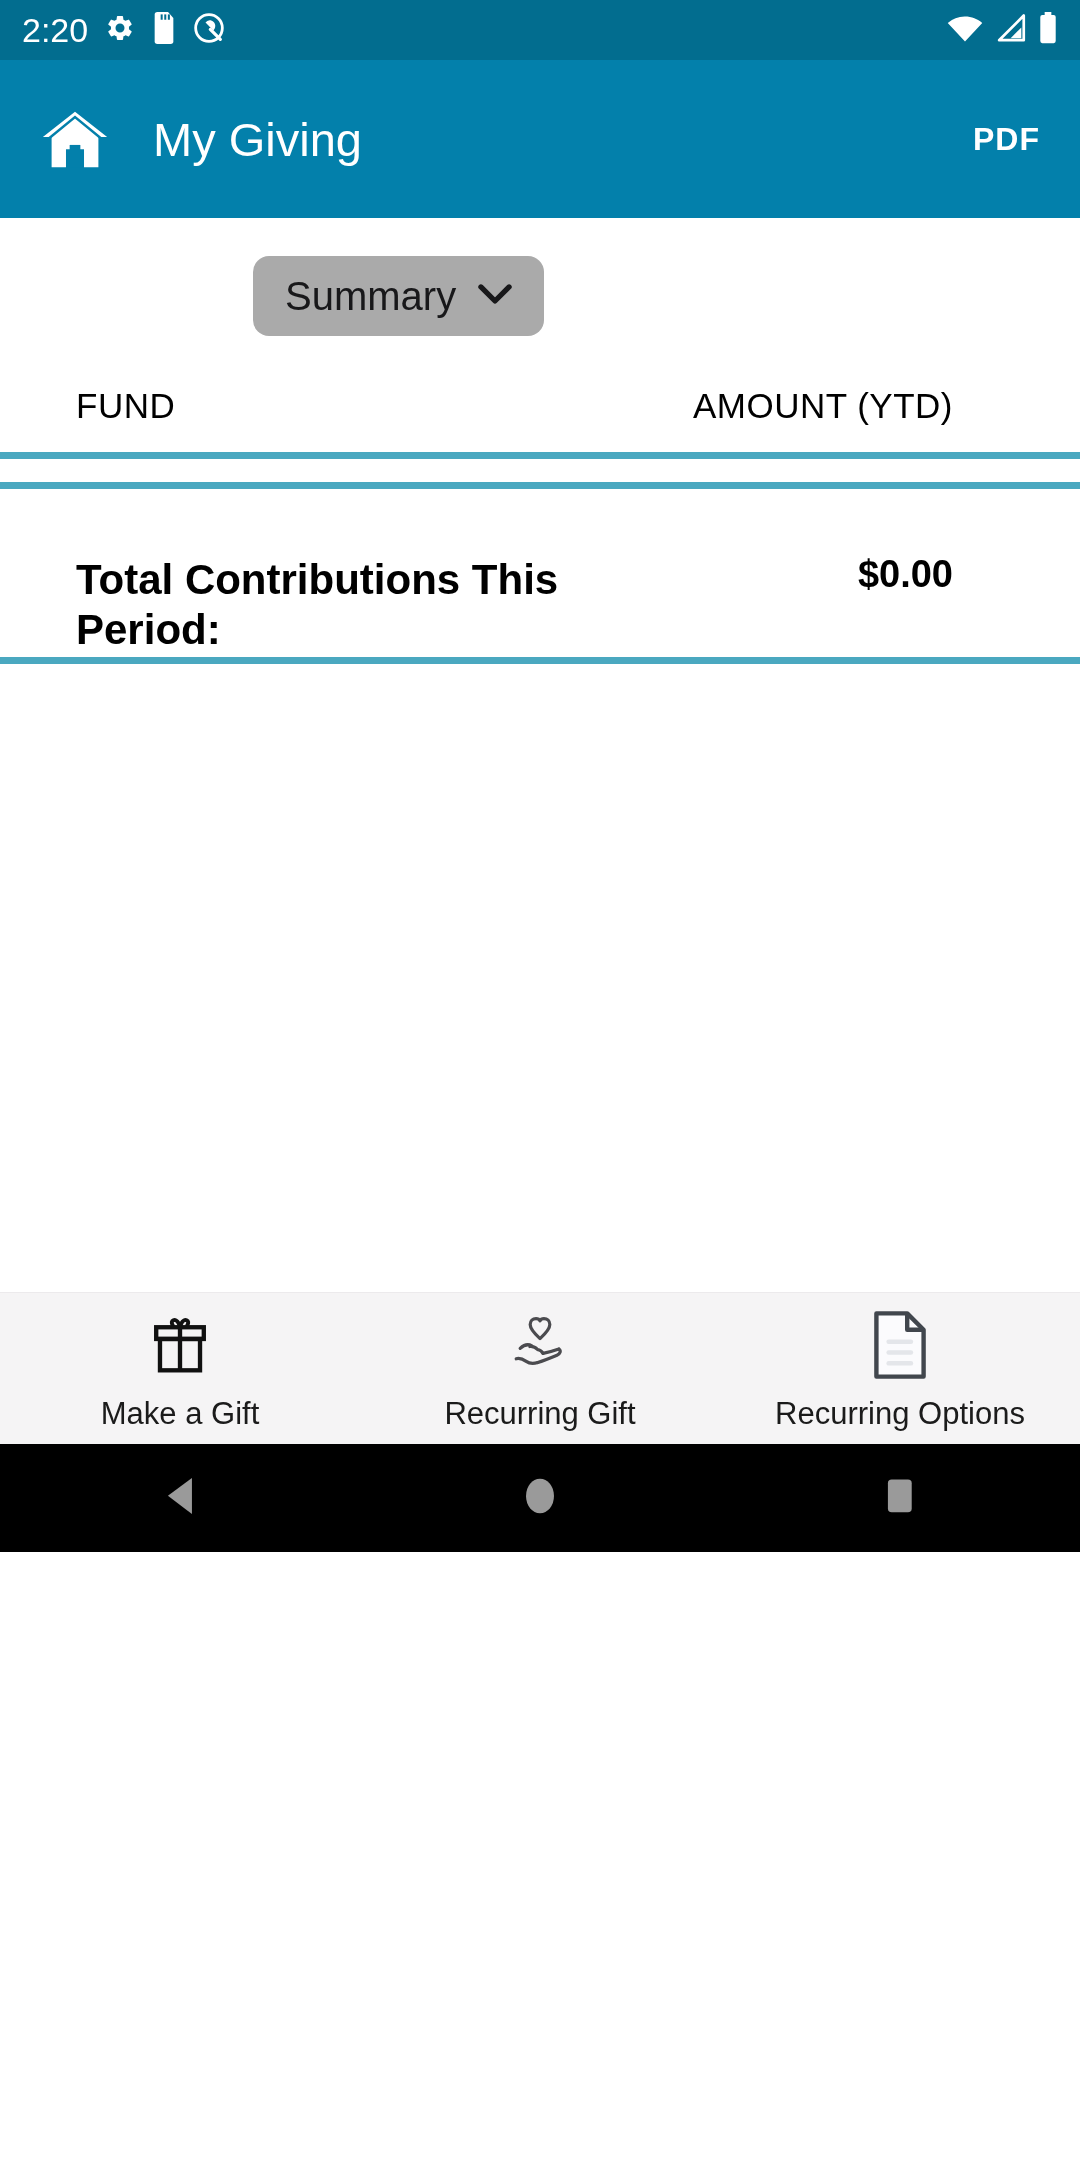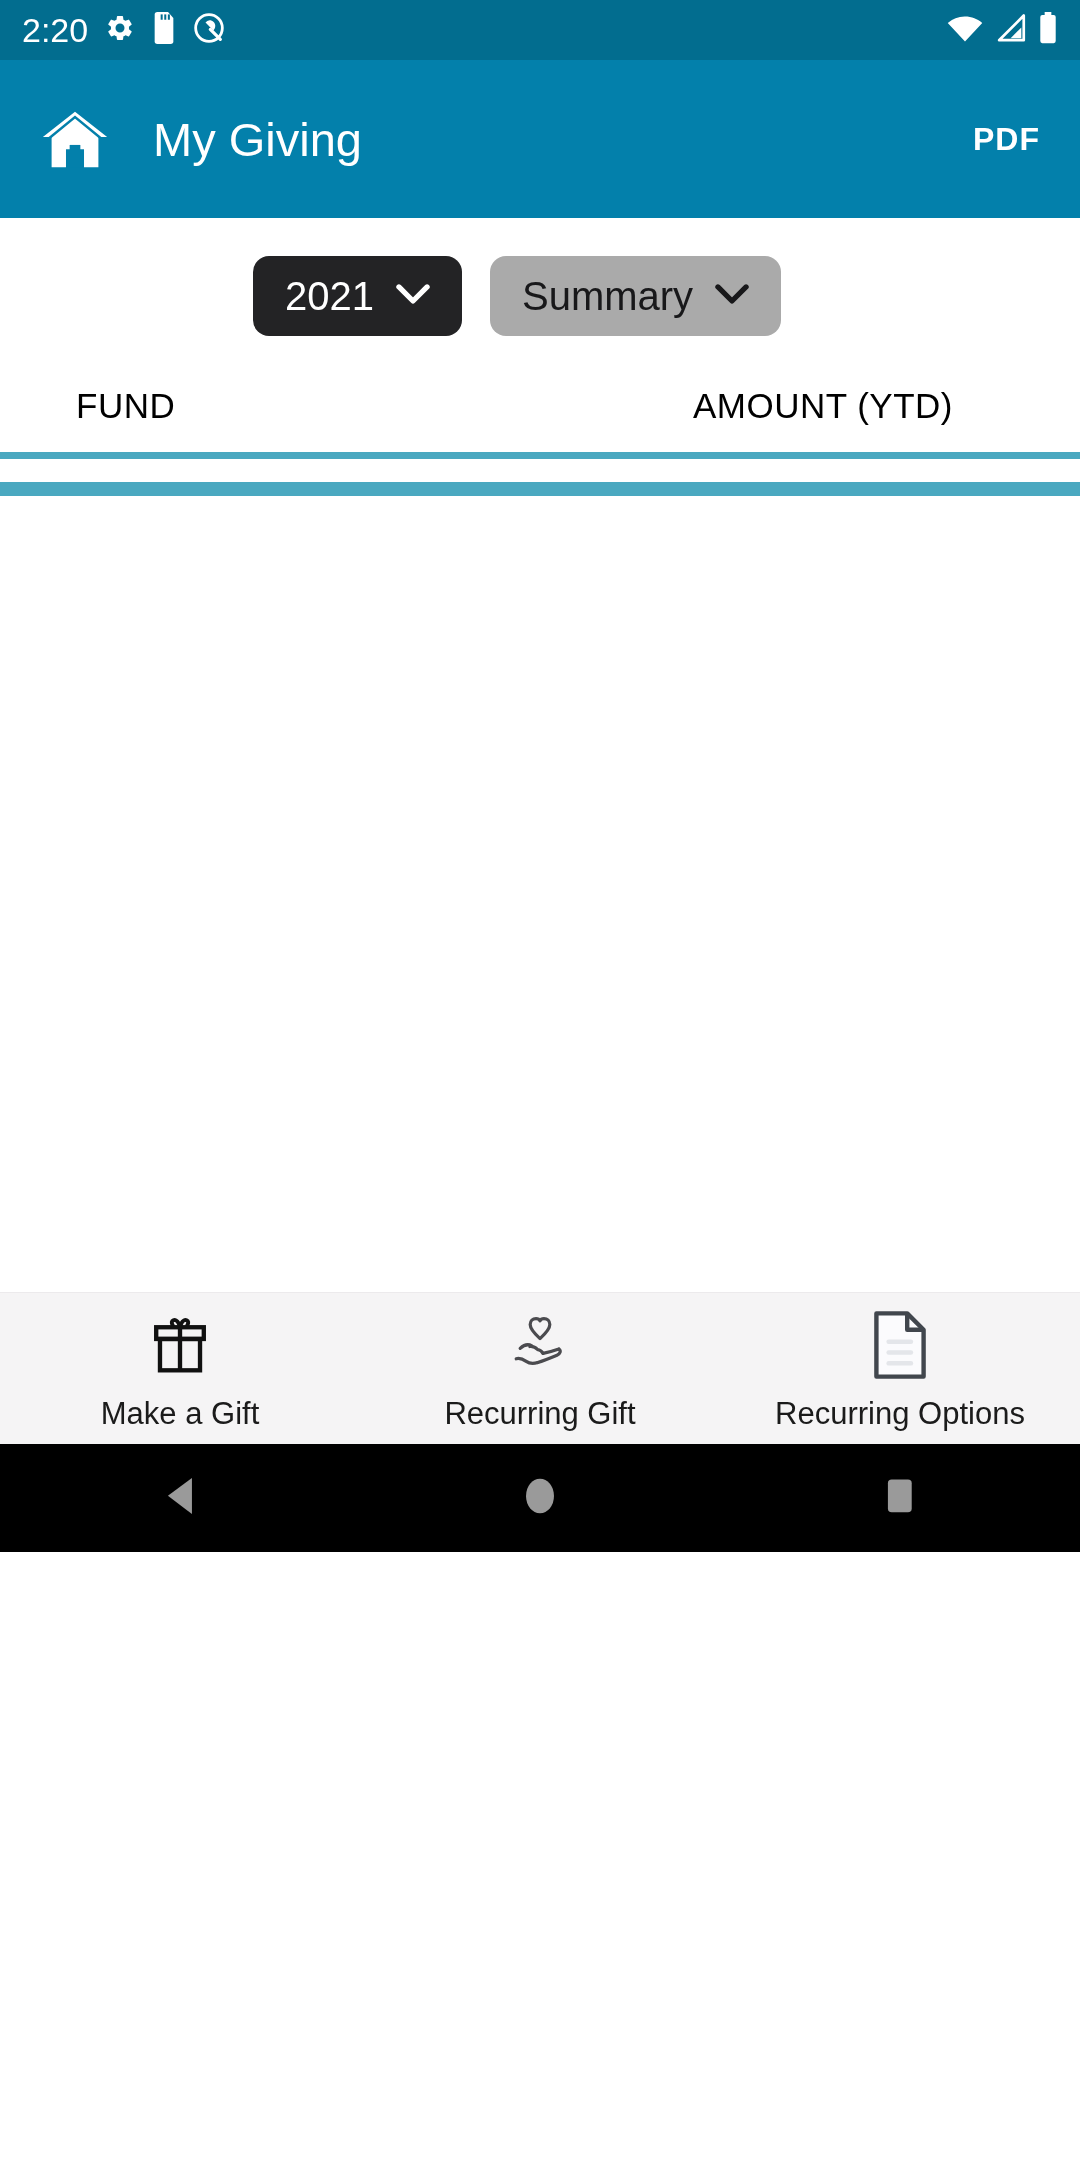--- a/index.html
+++ b/index.html
@@ -295,47 +295,44 @@
         <path fill="#0380ab" d="M12 3.9 3.3 10.6v0.7h17.4v-0.7z" opacity="0"></path>
         <path d="M2.6 10.9 12 3.2l9.4 7.7" fill="none" stroke="#0380ab" stroke-width="0.85"></path>
       </svg>
     </div>
     <div class="app-title">My Giving</div>
     <div class="appbar-spacer"></div>
     <div class="pdf-btn">PDF</div>
   </div>
 
   <div class="filter-row">
-    <div class="chip chip-year">
-      <span class="chip-label">2021</span>
-      <span class="chev">
-        <svg width="34" height="21" viewBox="0 0 16 10">
-          <path d="M1.3 1.4 8 8.1 14.7 1.4" fill="none" stroke="#ffffff" stroke-width="2.5" stroke-linecap="round" stroke-linejoin="round"></path>
-        </svg>
-      </span>
-    </div>
     <div class="chip chip-view">
       <span class="chip-label">Summary</span>
       <span class="chev">
         <svg width="34" height="21" viewBox="0 0 16 10">
           <path d="M1.3 1.4 8 8.1 14.7 1.4" fill="none" stroke="#18181a" stroke-width="2.5" stroke-linecap="round" stroke-linejoin="round"></path>
         </svg>
       </span>
     </div>
   </div>
 
   <div class="table-head">
     <div class="th-fund">FUND</div>
     <div class="th-spacer"></div>
     <div class="th-amount">AMOUNT (YTD)</div>
   </div>
   <div class="rule"></div>
   <div class="rule-gap"></div>
   <div class="rule"></div>
 
+  <div class="total-row">
+    <div class="total-label">Total Contributions This Period:</div>
+    <div class="total-spacer"></div>
+    <div class="total-amount">$0.00</div>
+  </div>
   <div class="rule"></div>
 
   <div class="content-fill"></div>
 
   <div class="bottom-bar">
 
     <div class="bb-item">
       <div class="bb-icon">
         <svg width="68" height="68" viewBox="0 0 36 36">
           <path d="M14.2 7.6c-1.9-2.6 1.6-4.2 3.1-1.1.5 1 .7 2 .7 2M21.8 7.6c1.9-2.6-1.6-4.2-3.1-1.1-.5 1-.7 2-.7 2" fill="none" stroke="#111111" stroke-width="2.1" stroke-linecap="round"></path>

